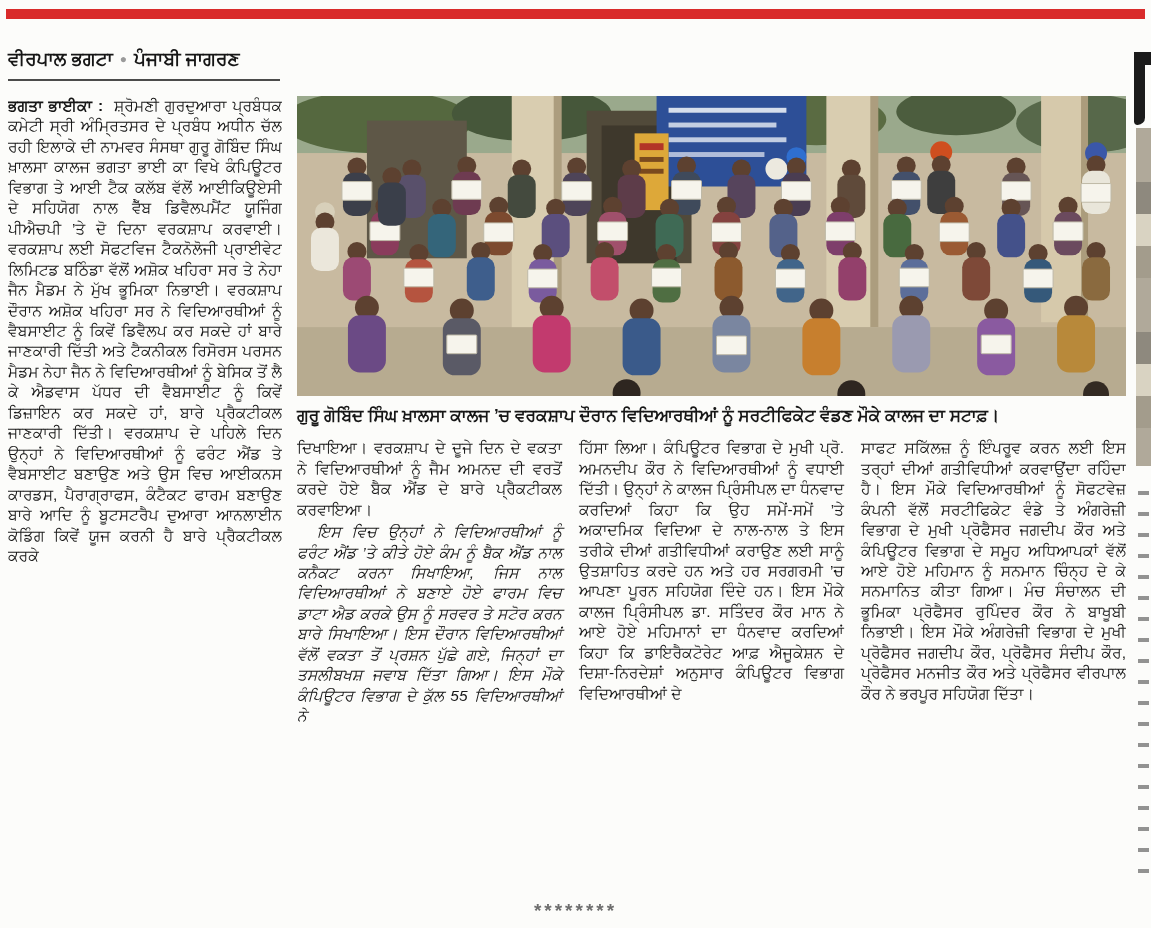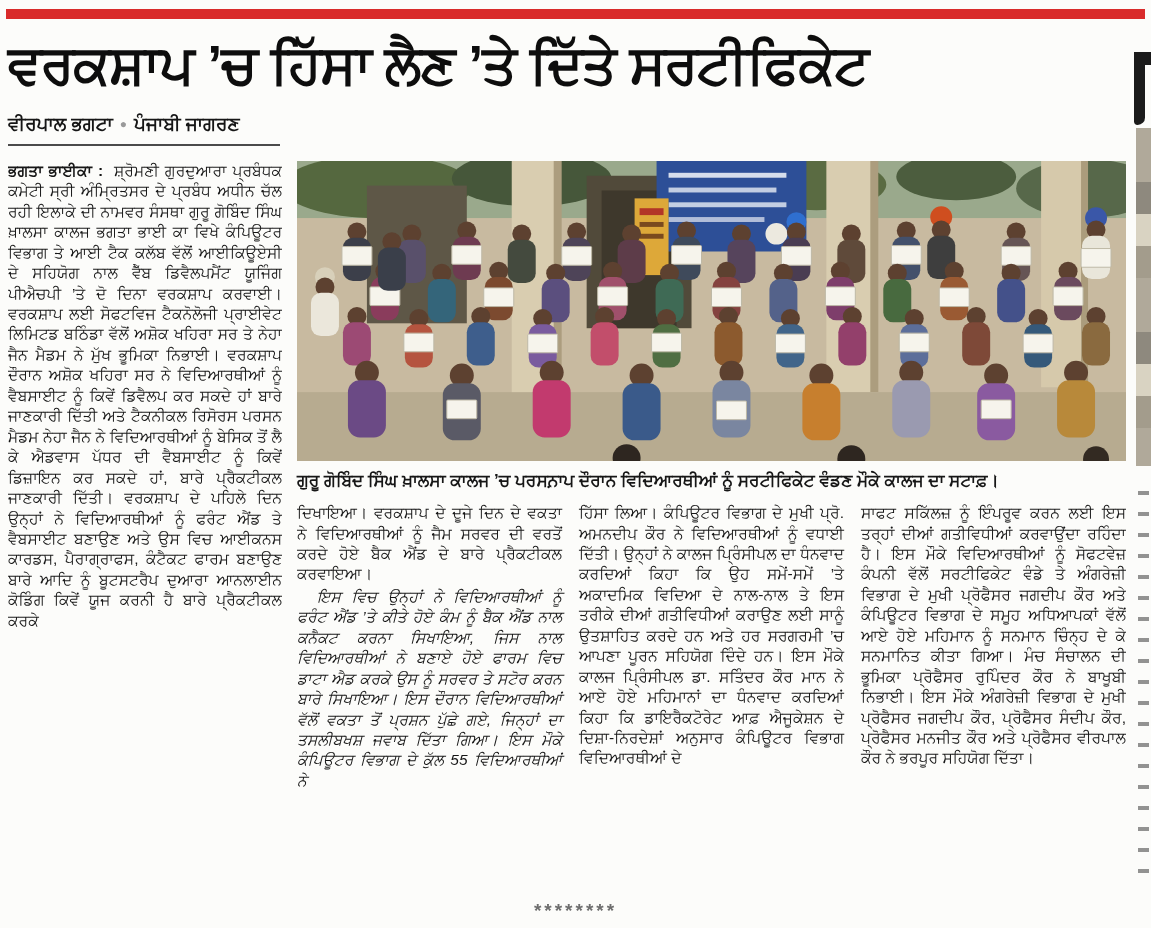--- a/index.html
+++ b/index.html
@@ -51,21 +51,20 @@
     background:repeating-linear-gradient(180deg,transparent 0 5px,#3c3c3c 5px 9px,transparent 9px 21px);
   }
 </style>
 </head>
 <body>
 
 <div class="top-rule"></div>
 
 <div class="article">
 
-  <div class="headline">ਵਰਕਸ਼ਾਪ ’ਚ ਹਿੱਸਾ ਲੈਣ ’ਤੇ ਦਿੱਤੇ ਸਰਟੀਫਿਕੇਟ</div>
 
   <div class="byline">
     <span>ਵੀਰਪਾਲ ਭਗਟਾ</span>
     <span class="dot">●</span>
     <span>ਪੰਜਾਬੀ ਜਾਗਰਣ</span>
   </div>
 
   <div class="content">
 
     <div class="col-left">
@@ -210,25 +209,25 @@
               <use href="#cert" x="435" y="253"></use>
               <use href="#cert" x="700" y="252"></use>
           </g>
 
           <circle cx="330" cy="302" r="14" fill="#2e2620"></circle>
           <circle cx="555" cy="303" r="14" fill="#2e2620"></circle>
           <circle cx="800" cy="303" r="13" fill="#332a22"></circle>
         </svg>
       </div>
 
-      <div class="caption">ਗੁਰੂ ਗੋਬਿੰਦ ਸਿੰਘ ਖ਼ਾਲਸਾ ਕਾਲਜ ’ਚ ਪਰਸਨ਼ਾਪ ਦੌਰਾਨ ਵਿਦਿਆਰਥੀਆਂ ਨੂੰ ਸਰਟੀਫਿਕੇਟ ਵੰਡਣ ਮੌਕੇ ਕਾਲਜ ਦਾ ਸਟਾਫ਼।</div>
+      <div class="caption">ਗੁਰੂ ਗੋਬਿੰਦ ਸਿੰਘ ਖ਼ਾਲਸਾ ਕਾਲਜ ’ਚ ਵਰਕਸ਼ਾਪ ਦੌਰਾਨ ਵਿਦਿਆਰਥੀਆਂ ਨੂੰ ਸਰਟੀਫਿਕੇਟ ਵੰਡਣ ਮੌਕੇ ਕਾਲਜ ਦਾ ਸਟਾਫ਼।</div>
 
       <div class="cols3">
         <div>
-          <p>ਦਿਖਾਇਆ। ਵਰਕਸ਼ਾਪ ਦੇ ਦੂਜੇ ਦਿਨ ਦੇ ਵਕਤਾ ਨੇ ਵਿਦਿਆਰਥੀਆਂ ਨੂੰ ਜੈਮ ਸਰਵਰ ਦੀ ਵਰਤੋਂ ਕਰਦੇ ਹੋਏ ਬੈਕ ਐਂਡ ਦੇ ਬਾਰੇ ਪ੍ਰੈਕਟੀਕਲ ਕਰਵਾਇਆ।</p>
+          <p>ਦਿਖਾਇਆ। ਵਰਕਸ਼ਾਪ ਦੇ ਦੂਜੇ ਦਿਨ ਦੇ ਵਕਤਾ ਨੇ ਵਿਦਿਆਰਥੀਆਂ ਨੂੰ ਜੈਮ ਅਮਨਦ ਦੀ ਵਰਤੋਂ ਕਰਦੇ ਹੋਏ ਬੈਕ ਐਂਡ ਦੇ ਬਾਰੇ ਪ੍ਰੈਕਟੀਕਲ ਕਰਵਾਇਆ।</p>
           <p>ਇਸ ਵਿਚ ਉਨ੍ਹਾਂ ਨੇ ਵਿਦਿਆਰਥੀਆਂ ਨੂੰ ਫਰੰਟ ਐਂਡ ’ਤੇ ਕੀਤੇ ਹੋਏ ਕੰਮ ਨੂੰ ਬੈਕ ਐਂਡ ਨਾਲ ਕਨੈਕਟ ਕਰਨਾ ਸਿਖਾਇਆ, ਜਿਸ ਨਾਲ ਵਿਦਿਆਰਥੀਆਂ ਨੇ ਬਣਾਏ ਹੋਏ ਫਾਰਮ ਵਿਚ ਡਾਟਾ ਐਡ ਕਰਕੇ ਉਸ ਨੂੰ ਸਰਵਰ ਤੇ ਸਟੋਰ ਕਰਨ ਬਾਰੇ ਸਿਖਾਇਆ। ਇਸ ਦੌਰਾਨ ਵਿਦਿਆਰਥੀਆਂ ਵੱਲੋਂ ਵਕਤਾ ਤੋਂ ਪ੍ਰਸ਼ਨ ਪੁੱਛੇ ਗਏ, ਜਿਨ੍ਹਾਂ ਦਾ ਤਸਲੀਬਖਸ਼ ਜਵਾਬ ਦਿੱਤਾ ਗਿਆ। ਇਸ ਮੌਕੇ ਕੰਪਿਊਟਰ ਵਿਭਾਗ ਦੇ ਕੁੱਲ 55 ਵਿਦਿਆਰਥੀਆਂ ਨੇ</p>
         </div>
         <div>
           <p>ਹਿੱਸਾ ਲਿਆ। ਕੰਪਿਊਟਰ ਵਿਭਾਗ ਦੇ ਮੁਖੀ ਪ੍ਰੋ. ਅਮਨਦੀਪ ਕੌਰ ਨੇ ਵਿਦਿਆਰਥੀਆਂ ਨੂੰ ਵਧਾਈ ਦਿੱਤੀ। ਉਨ੍ਹਾਂ ਨੇ ਕਾਲਜ ਪ੍ਰਿੰਸੀਪਲ ਦਾ ਧੰਨਵਾਦ ਕਰਦਿਆਂ ਕਿਹਾ ਕਿ ਉਹ ਸਮੇਂ-ਸਮੇਂ ’ਤੇ ਅਕਾਦਮਿਕ ਵਿਦਿਆ ਦੇ ਨਾਲ-ਨਾਲ ਤੇ ਇਸ ਤਰੀਕੇ ਦੀਆਂ ਗਤੀਵਿਧੀਆਂ ਕਰਾਉਣ ਲਈ ਸਾਨੂੰ ਉਤਸ਼ਾਹਿਤ ਕਰਦੇ ਹਨ ਅਤੇ ਹਰ ਸਰਗਰਮੀ ’ਚ ਆਪਣਾ ਪੂਰਨ ਸਹਿਯੋਗ ਦਿੰਦੇ ਹਨ। ਇਸ ਮੌਕੇ ਕਾਲਜ ਪ੍ਰਿੰਸੀਪਲ ਡਾ. ਸਤਿੰਦਰ ਕੌਰ ਮਾਨ ਨੇ ਆਏ ਹੋਏ ਮਹਿਮਾਨਾਂ ਦਾ ਧੰਨਵਾਦ ਕਰਦਿਆਂ ਕਿਹਾ ਕਿ ਡਾਇਰੈਕਟੋਰੇਟ ਆਫ਼ ਐਜੂਕੇਸ਼ਨ ਦੇ ਦਿਸ਼ਾ-ਨਿਰਦੇਸ਼ਾਂ ਅਨੁਸਾਰ ਕੰਪਿਊਟਰ ਵਿਭਾਗ ਵਿਦਿਆਰਥੀਆਂ ਦੇ</p>
         </div>
         <div>
           <p>ਸਾਫਟ ਸਕਿੱਲਜ਼ ਨੂੰ ਇੰਪਰੂਵ ਕਰਨ ਲਈ ਇਸ ਤਰ੍ਹਾਂ ਦੀਆਂ ਗਤੀਵਿਧੀਆਂ ਕਰਵਾਉਂਦਾ ਰਹਿੰਦਾ ਹੈ। ਇਸ ਮੌਕੇ ਵਿਦਿਆਰਥੀਆਂ ਨੂੰ ਸੋਫਟਵੇਜ਼ ਕੰਪਨੀ ਵੱਲੋਂ ਸਰਟੀਫਿਕੇਟ ਵੰਡੇ ਤੇ ਅੰਗਰੇਜ਼ੀ ਵਿਭਾਗ ਦੇ ਮੁਖੀ ਪ੍ਰੋਫੈਸਰ ਜਗਦੀਪ ਕੌਰ ਅਤੇ ਕੰਪਿਊਟਰ ਵਿਭਾਗ ਦੇ ਸਮੂਹ ਅਧਿਆਪਕਾਂ ਵੱਲੋਂ ਆਏ ਹੋਏ ਮਹਿਮਾਨ ਨੂੰ ਸਨਮਾਨ ਚਿੰਨ੍ਹ ਦੇ ਕੇ ਸਨਮਾਨਿਤ ਕੀਤਾ ਗਿਆ। ਮੰਚ ਸੰਚਾਲਨ ਦੀ ਭੂਮਿਕਾ ਪ੍ਰੋਫੈਸਰ ਰੁਪਿੰਦਰ ਕੌਰ ਨੇ ਬਾਖੂਬੀ ਨਿਭਾਈ। ਇਸ ਮੌਕੇ ਅੰਗਰੇਜ਼ੀ ਵਿਭਾਗ ਦੇ ਮੁਖੀ ਪ੍ਰੋਫੈਸਰ ਜਗਦੀਪ ਕੌਰ, ਪ੍ਰੋਫੈਸਰ ਸੰਦੀਪ ਕੌਰ, ਪ੍ਰੋਫੈਸਰ ਮਨਜੀਤ ਕੌਰ ਅਤੇ ਪ੍ਰੋਫੈਸਰ ਵੀਰਪਾਲ ਕੌਰ ਨੇ ਭਰਪੂਰ ਸਹਿਯੋਗ ਦਿੱਤਾ।</p>
         </div>
       </div>
 

